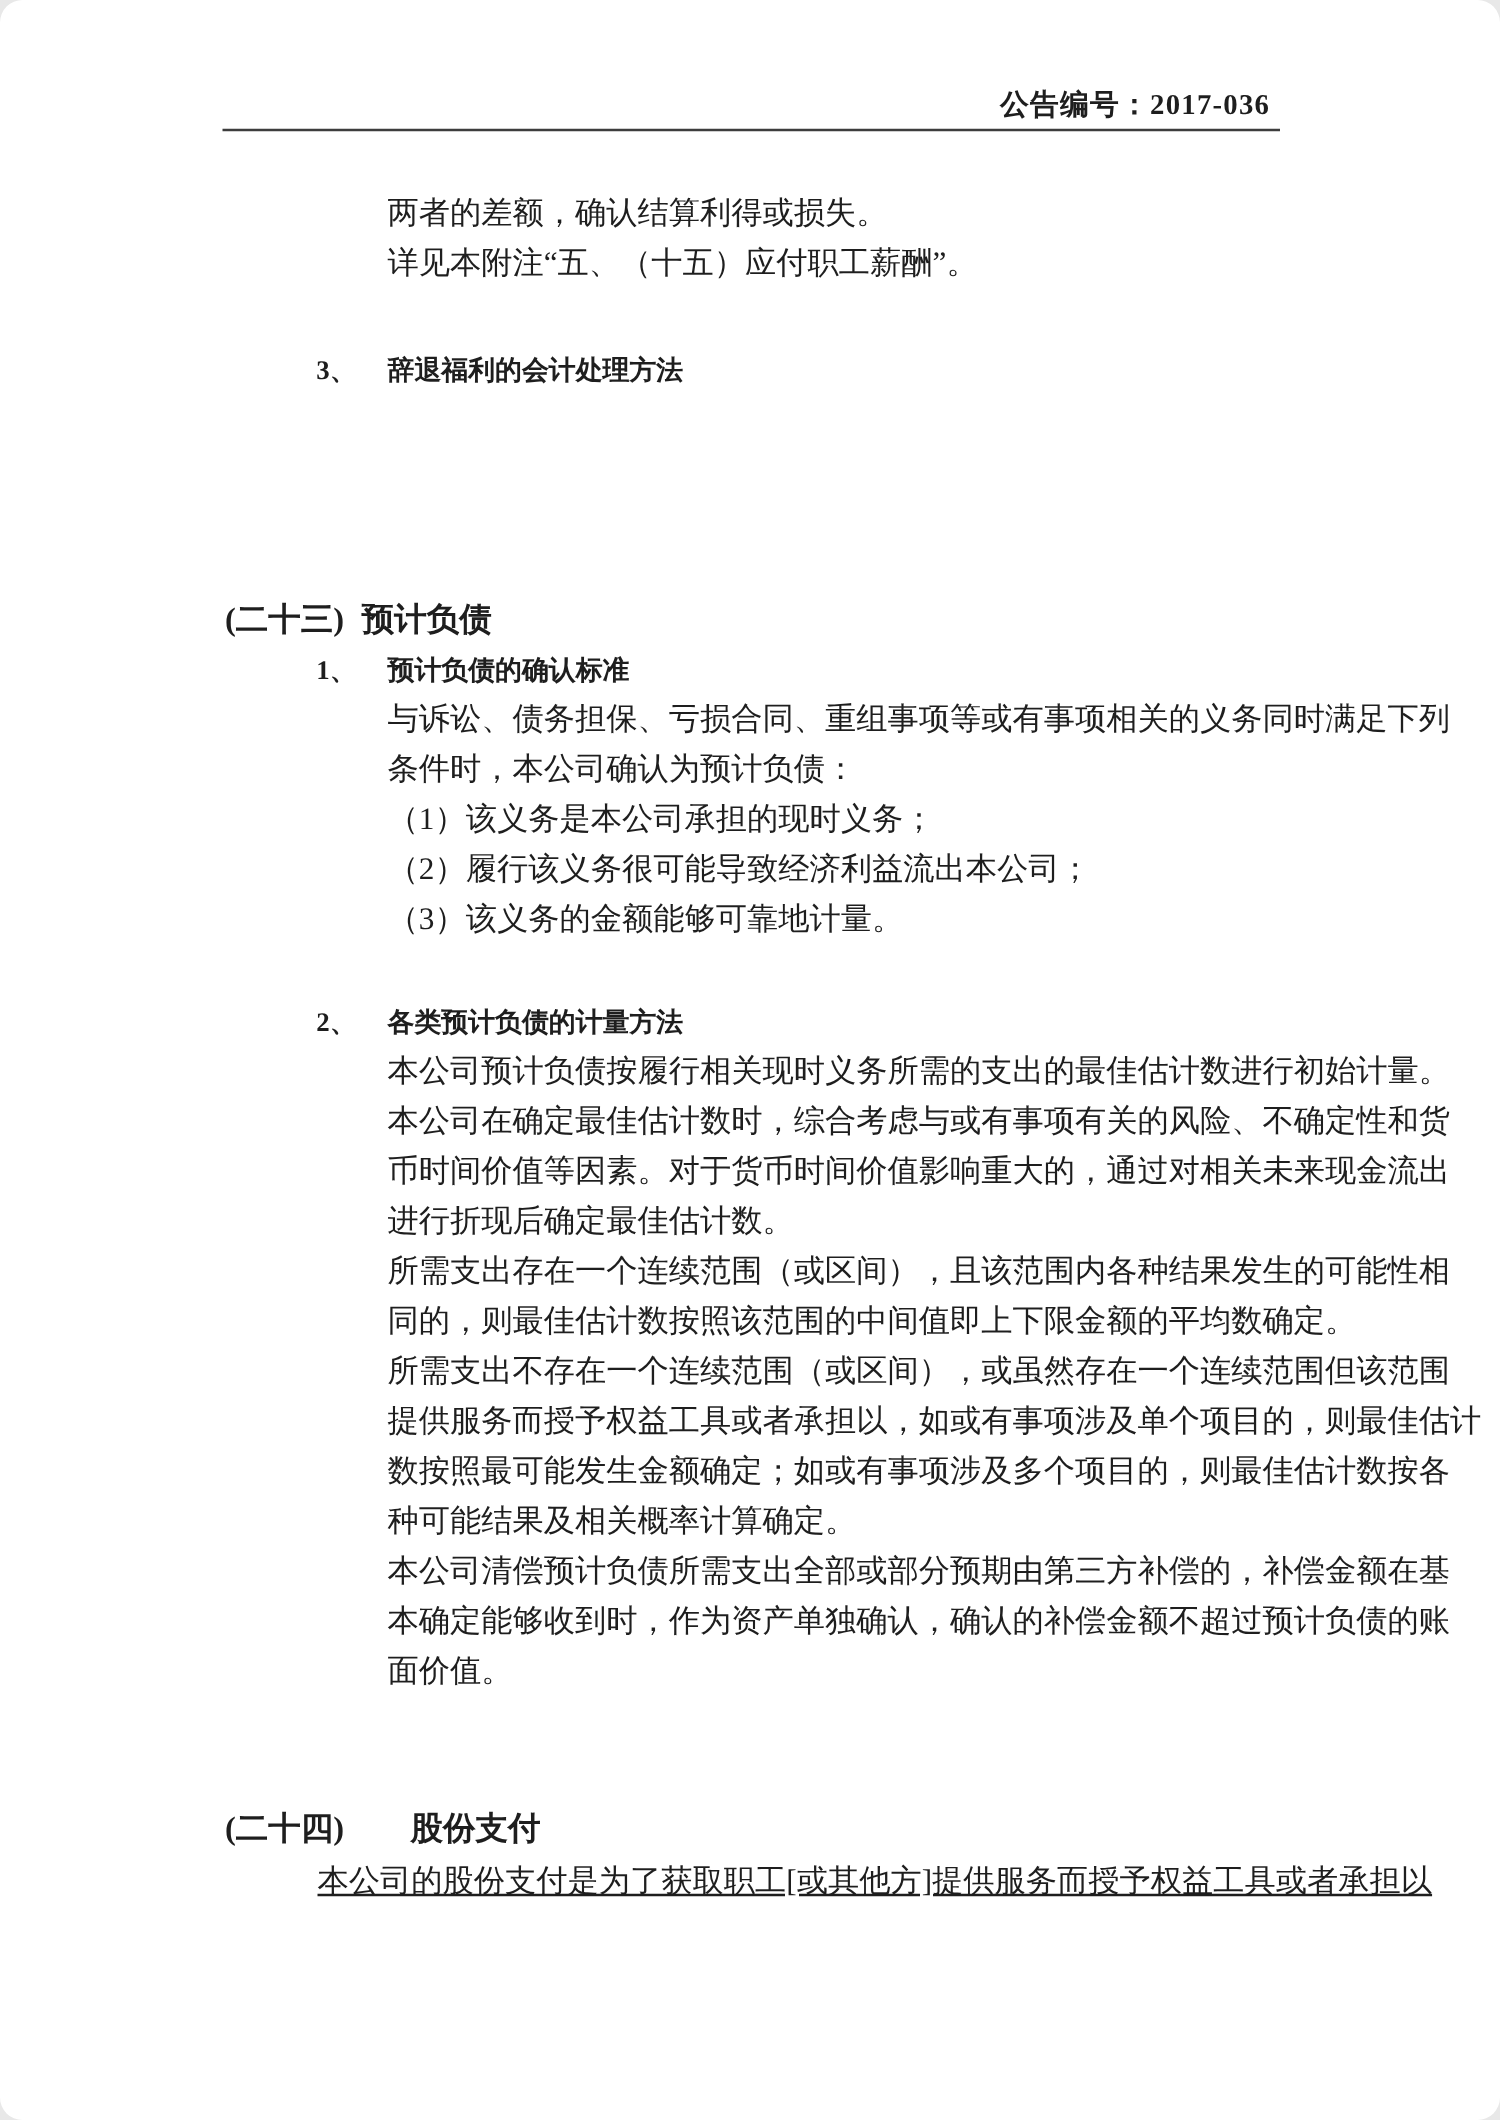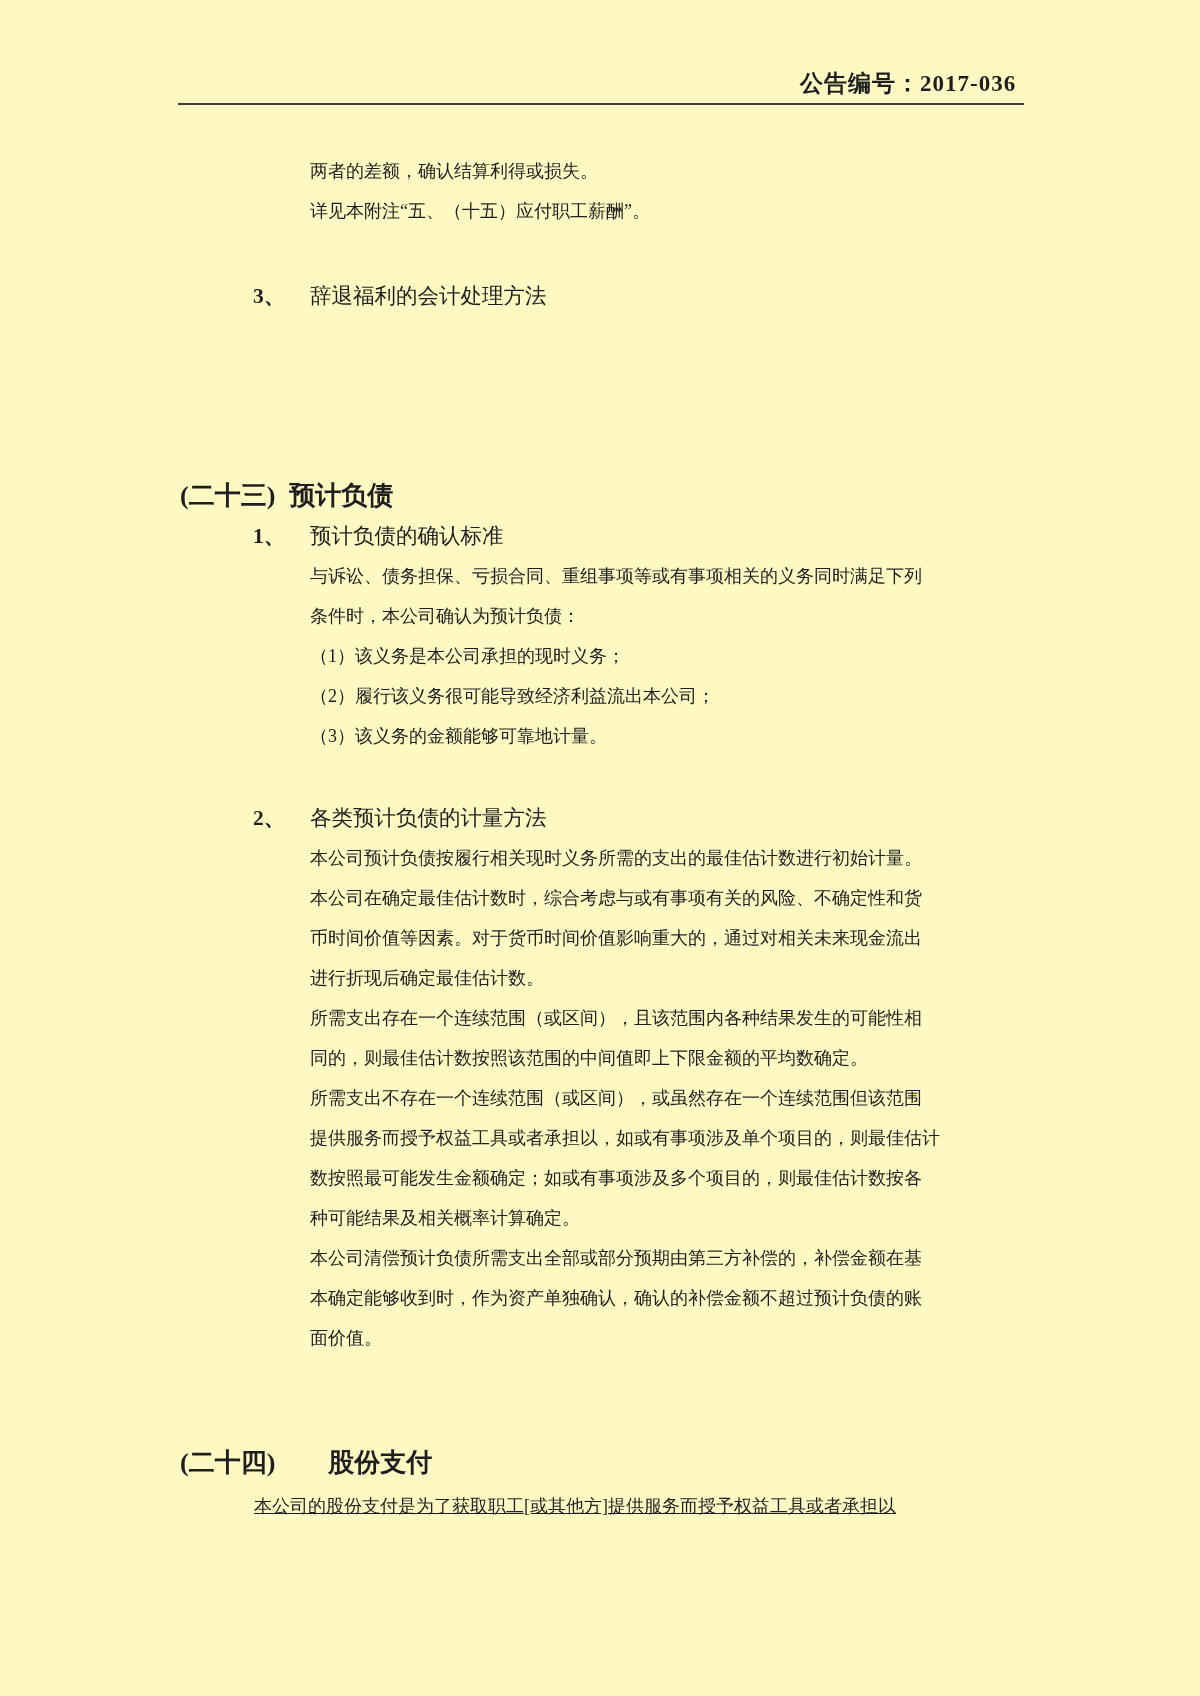--- a/index.html
+++ b/index.html
@@ -1,24 +1,25 @@
 <!DOCTYPE html>
 <html><head>
 <meta charset="utf-8">
 <style>
   html, body { margin: 0; padding: 0; background: #e8e8e8; }
   .page {
     position: relative;
     width: 1200px;
     height: 1696px;
     margin: 0 auto;
-    background: #fef9c3;
+    background: #ffffff;
     overflow: hidden;
     font-family: "Liberation Serif", "DejaVu Serif", serif;
     color: #1e1e1e;
+    border-radius: 18px;
   }
   .hd-num {
     position: absolute;
     top: 68px;
     left: 800px;
     font-size: 23px;
     font-weight: bold;
     letter-spacing: 1px;
     white-space: nowrap;
   }
@@ -28,35 +29,35 @@
     left: 178px;
     width: 846px;
     height: 2px;
     background: #3d3d3d;
   }
   .block { position: absolute; }
   .text-line {
     white-space: nowrap;
     height: 40px;
     line-height: 40px;
-    font-size: 18px;
+    font-size: 25px;
   }
   .row {
     display: flex;
     height: 40px;
     line-height: 40px;
     font-size: 21.5px;
     white-space: nowrap;
   }
   .num {
     flex: 0 0 57px;
     width: 57px;
     font-weight: bold;
   }
-  .h-title { font-weight: normal; }
+  .h-title { font-weight: bold; }
   .indent { padding-left: 57px; }
   .sec-head {
     position: absolute;
     display: flex;
     height: 40px;
     line-height: 40px;
     font-size: 26px;
     font-weight: bold;
     white-space: nowrap;
   }

